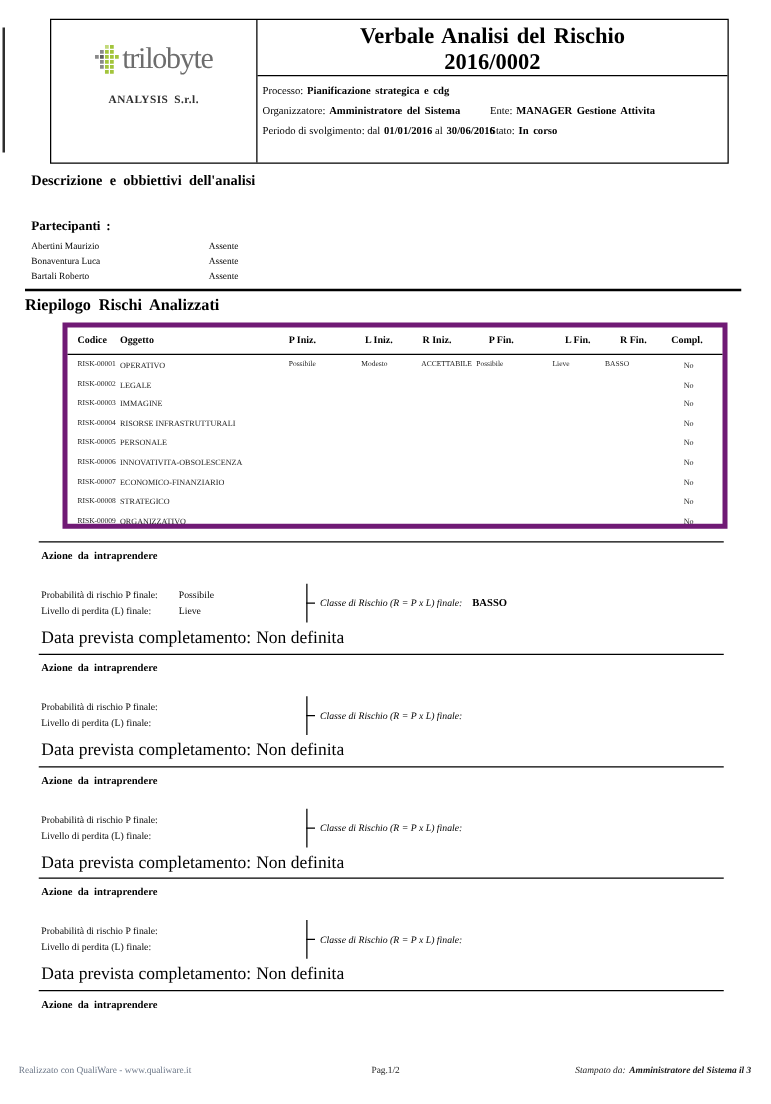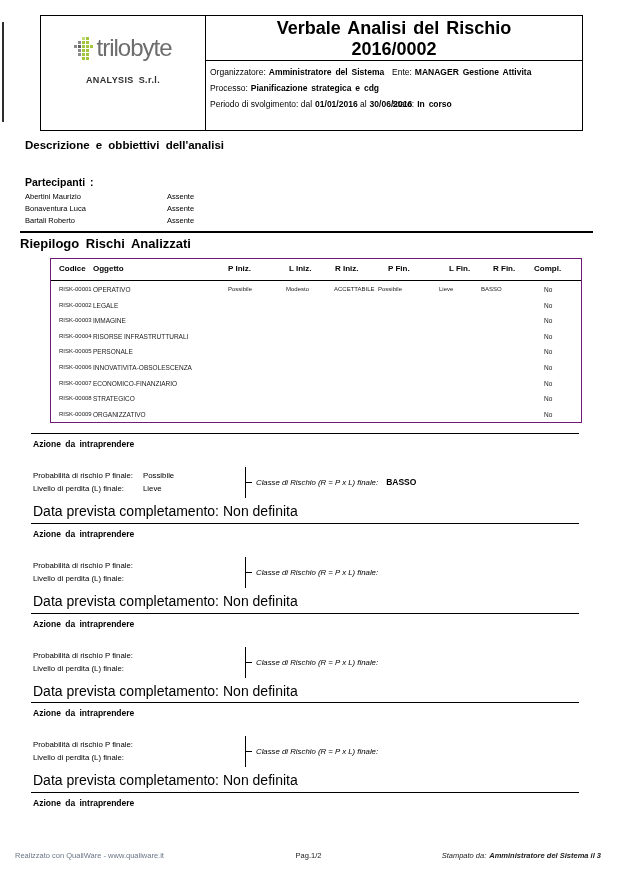--- a/index.html
+++ b/index.html
@@ -1,17 +1,17 @@
 <!DOCTYPE html>
 <html><head>
 <meta charset="utf-8">
 <style>
   html,body{margin:0;padding:0;background:#fff;}
   .page{position:relative;width:617px;height:883px;background:#ffffff;
-        font-family:Liberation Sans, sans-serif;color:#000;overflow:hidden;}
+        font-family:Liberation Serif, serif;color:#000;overflow:hidden;}
 
   
   .edge-line{position:absolute;left:2px;top:22px;width:2px;height:100px;background:#2e2e2e;}
 
   
   .hdr-box{position:absolute;left:40px;top:15px;width:541px;height:114px;border:1px solid #000;display:flex;}
   .hdr-left{width:165px;border-right:1px solid #000;box-sizing:border-box;display:flex;flex-direction:column;align-items:center;}
   .logo-row{margin-top:18px;display:flex;align-items:center;gap:3px;}
   .logo-grid{display:grid;grid-template-columns:repeat(5,3px);grid-auto-rows:3px;gap:1px;}
   .logo-grid i{display:block;}
@@ -30,21 +30,21 @@
   
   .h-descrizione{position:absolute;left:25px;top:139px;font-size:11.5px;font-weight:bold;word-spacing:3px;}
   .h-partecipanti{position:absolute;left:25px;top:176px;font-size:10.5px;font-weight:bold;word-spacing:2px;}
   .part-rows{position:absolute;left:25px;top:191px;width:300px;}
   .part-row{position:relative;height:12px;font-size:7.5px;line-height:12px;}
   .part-status{position:absolute;left:142px;top:0;}
   .rule-heavy{position:absolute;left:20px;top:231px;width:573px;height:2px;background:#000;}
   .h-riepilogo{position:absolute;left:20px;top:236px;font-size:13px;font-weight:bold;word-spacing:3px;text-align:right;}
 
   
-  .risk-box{position:absolute;left:50px;top:258px;width:532px;height:165px;border:1px solid #701a75;box-sizing:border-box;}
+  .risk-box{position:absolute;left:50px;top:258px;width:532px;height:165px;border:4px solid #701a75;box-sizing:border-box;}
   .rt-head span{position:absolute;top:5px;font-size:8px;font-weight:bold;white-space:nowrap;}
   .rh1{left:8px;} .rh2{left:42px;} .rh3{left:177px;} .rh4{left:238px;} .rh5{left:284px;}
   .rh6{left:337px;} .rh7{left:398px;} .rh8{left:442px;} .rh9{left:483px;}
   .rt-headline{position:absolute;left:0;top:21px;width:100%;height:1px;background:#000;}
   .rt-rows{position:absolute;left:0;top:24px;right:0;}
   .t-row{position:relative;height:15.6px;}
   .t-row span{position:absolute;top:3px;font-size:6px;white-space:nowrap;color:#1a1a1a;}
   .t-codice{left:8px;} .t-oggetto{left:42px;font-size:6.5px !important;}
   .t-piniz{left:177px;} .t-liniz{left:235px;} .t-riniz{left:283px;}
   .t-pfin{left:327px;} .t-lfin{left:388px;} .t-rfin{left:430px;}
@@ -117,27 +117,27 @@
       </div>
       <div class="company">ANALYSIS S.r.l.</div>
     </div>
     <div class="hdr-right">
       <div class="title-area">
         <div class="title-line">Verbale Analisi del Rischio</div>
         <div class="title-line">2016/0002</div>
       </div>
       <div class="meta-area">
         <div class="meta-row">
+          <span>Processo:</span><span class="m-val2">Pianificazione strategica e cdg</span>
+        </div>
+        <div class="meta-row">
           <span>Organizzatore:</span><span class="m-val2">Amministratore del Sistema</span>
           <span class="m-right">
             <span>Ente:</span><span class="m-val2">MANAGER Gestione Attivita</span>
           </span>
-        </div>
-        <div class="meta-row">
-          <span>Processo:</span><span class="m-val2">Pianificazione strategica e cdg</span>
         </div>
         <div class="meta-row">
           <span>Periodo di svolgimento: dal</span><span class="m-val2">01/01/2016</span>
           <span>al</span><span class="m-val2">30/06/2016</span>
           <span class="m-right">
             <span>Stato:</span><span class="m-val2">In corso</span>
           </span>
         </div>
       </div>
     </div>

